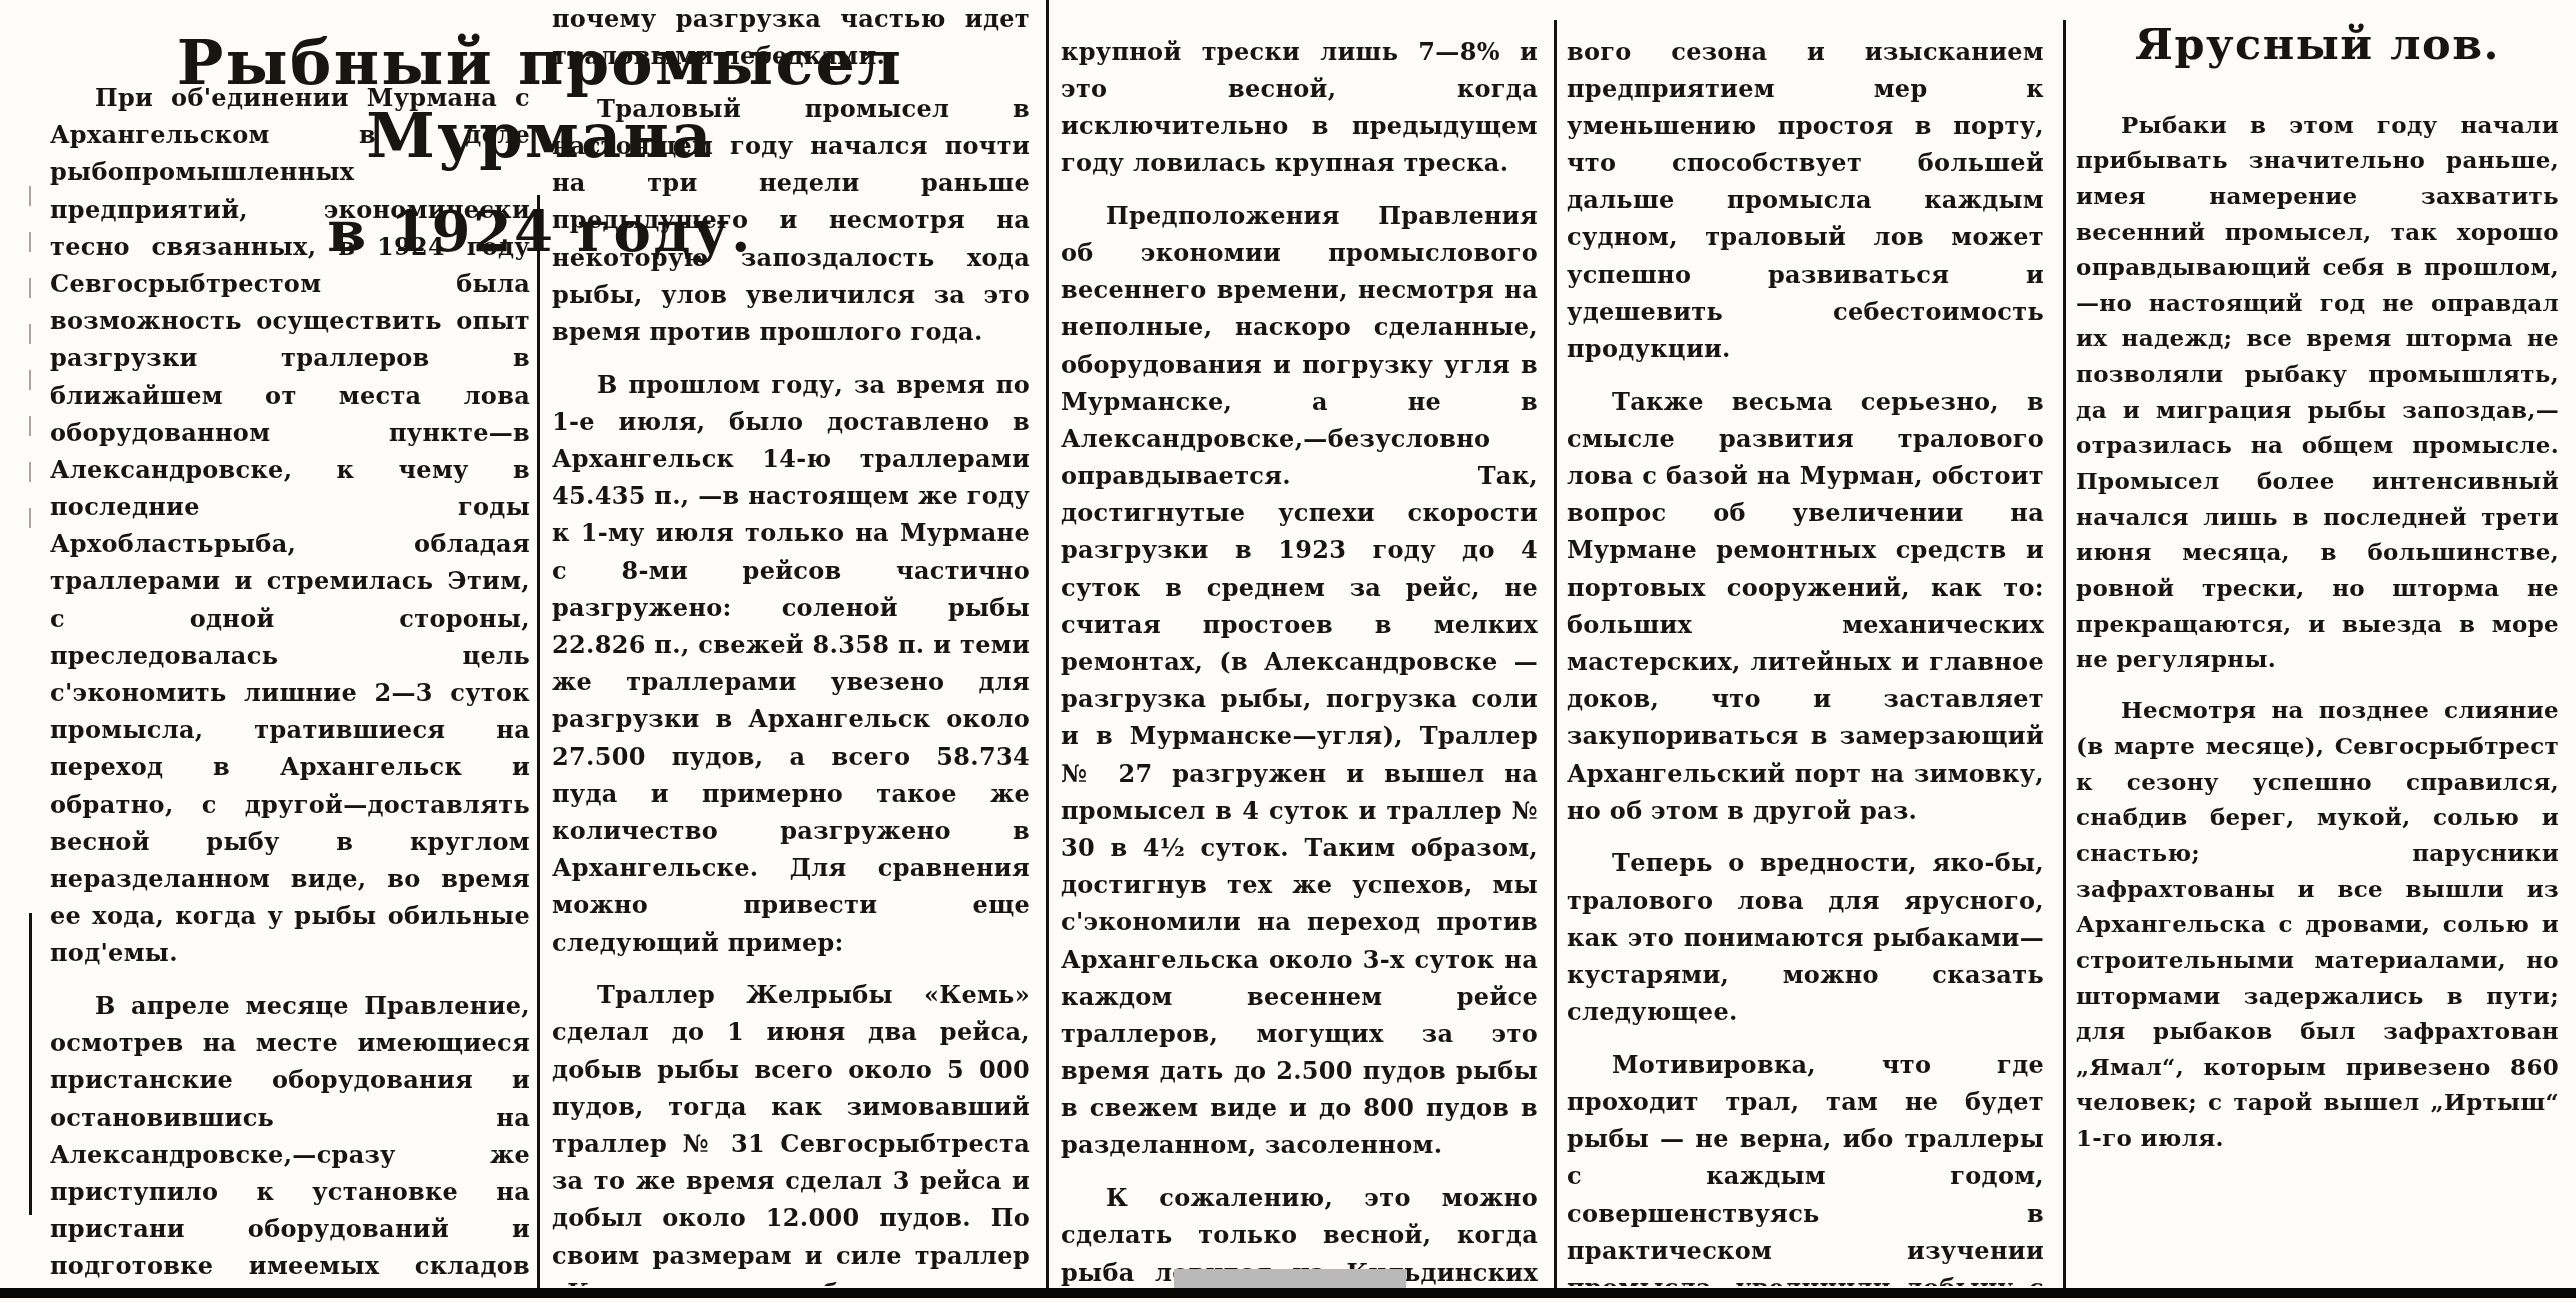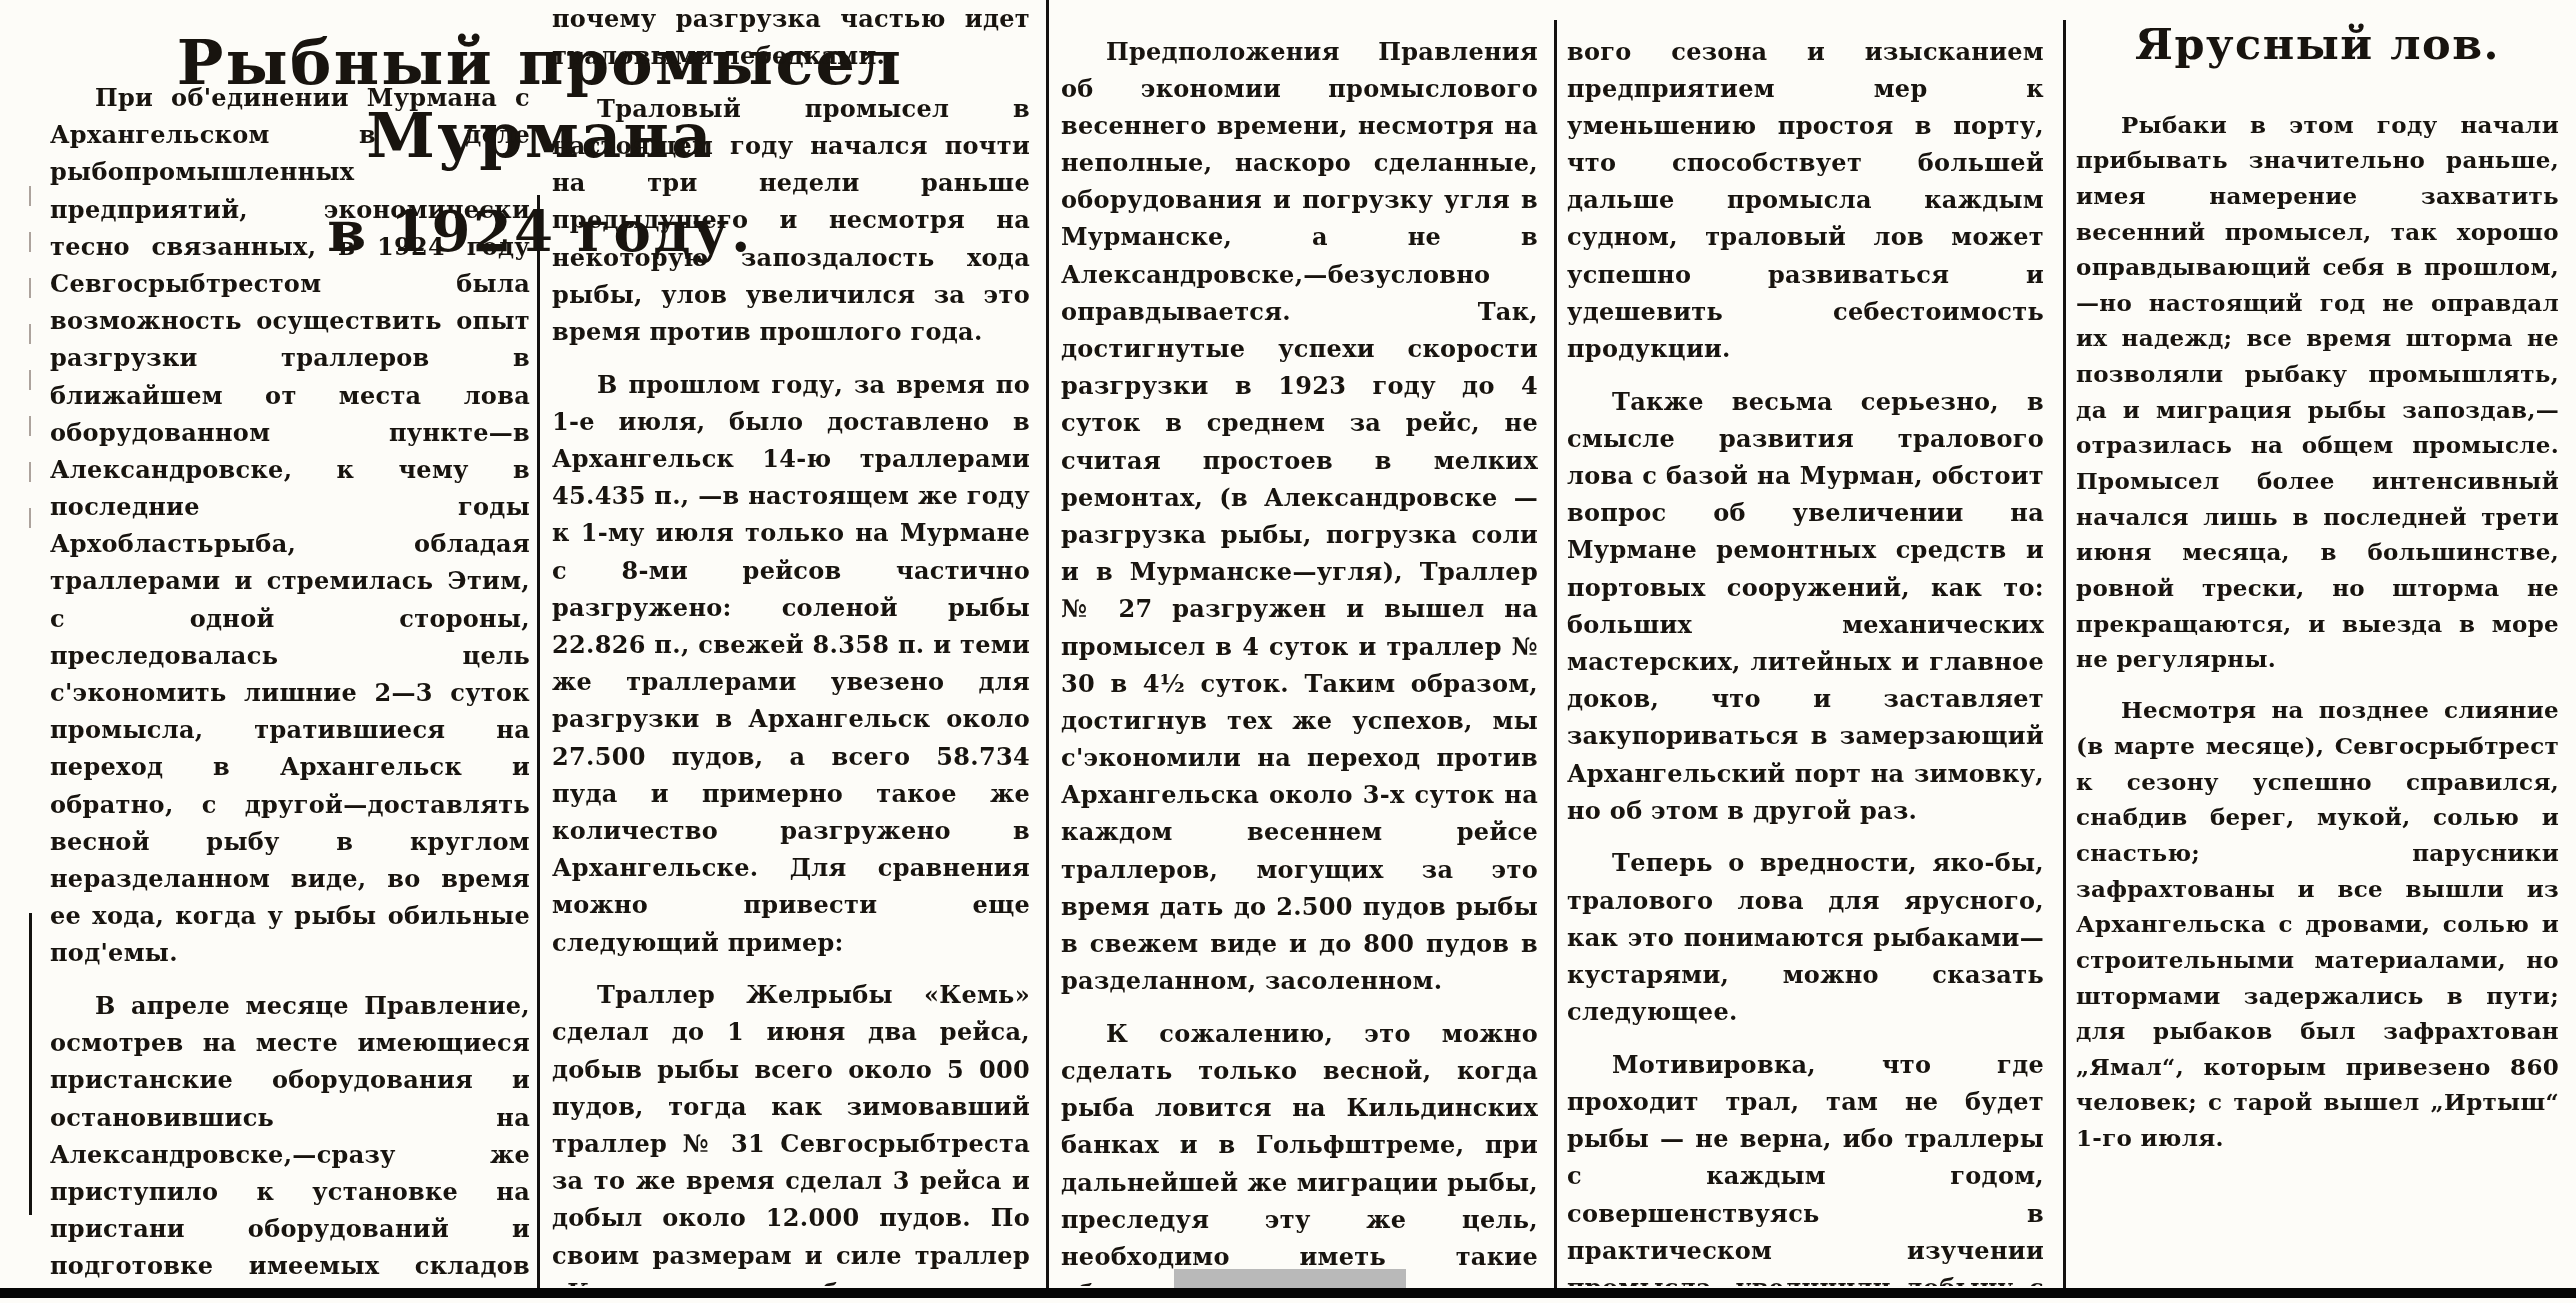--- a/index.html
+++ b/index.html
@@ -88,20 +88,21 @@
 
   <div class="col" id="c2">
     <p class="no-indent">почему разгрузка частью идет траловыми лебедками.</p>
     <p class="indent">Траловый промысел в настоящем году начался почти на три недели раньше предыдущего и несмотря на некоторую запоздалость хода рыбы, улов увеличился за это время против прошлого года.</p>
     <p class="indent">В прошлом году, за время по 1-е июля, было доставлено в Архангельск 14-ю траллерами 45.435 п., —в настоящем же году к 1-му июля только на Мурмане с 8-ми рейсов частично разгружено: соленой рыбы 22.826 п., свежей 8.358 п. и теми же траллерами увезено для разгрузки в Архангельск около 27.500 пудов, а всего 58.734 пуда и примерно такое же количество разгружено в Архангельске. Для сравнения можно привести еще следующий пример:</p>
     <p class="indent">Траллер Желрыбы «Кемь» сделал до 1 июня два рейса, добыв рыбы всего около 5 000 пудов, тогда как зимовавший траллер № 31 Севгосрыбтреста за то же время сделал 3 рейса и добыл около 12.000 пудов. По своим размерам и силе траллер «Кемь» не может быть выгодно эксплоатируем на траловом лове.</p>
 
   </div>
 
   <div class="col" id="c3">
+    <p class="no-indent">крупной трески лишь 7—8% и это весной, когда исключительно в предыдущем году ловилась крупная треска.</p>
     <p class="indent">Предположения Правления об экономии промыслового весеннего времени, несмотря на неполные, наскоро сделанные, оборудования и погрузку угля в Мурманске, а не в Александровске,—безусловно оправдывается. Так, достигнутые успехи скорости разгрузки в 1923 году до 4 суток в среднем за рейс, не считая простоев в мелких ремонтах, (в Александровске — разгрузка рыбы, погрузка соли и в Мурманске—угля), Траллер № 27 разгружен и вышел на промысел в 4 суток и траллер № 30 в 4½ суток. Таким образом, достигнув тех же успехов, мы с'экономили на переход против Архангельска около 3-х суток на каждом весеннем рейсе траллеров, могущих за это время дать до 2.500 пудов рыбы в свежем виде и до 800 пудов в разделанном, засоленном.</p>
     <p class="indent">К сожалению, это можно сделать только весной, когда рыба ловится на Кильдинских банках и в Гольфштреме, при дальнейшей же миграции рыбы, преследуя эту же цель, необходимо иметь такие оборудования дальше на восток: в Териберке, Порчнихе и Иоканьге, что дало бы возможность удлинить время разгрузки на Мурман и продлить навигацию</p>
 
   </div>
 
   <div class="col" id="c4">
     <p class="no-indent">вого сезона и изысканием предприятием мер к уменьшению простоя в порту, что способствует большей дальше промысла каждым судном, траловый лов может успешно развиваться и удешевить себестоимость продукции.</p>
     <p class="indent">Также весьма серьезно, в смысле развития тралового лова с базой на Мурман, обстоит вопрос об увеличении на Мурмане ремонтных средств и портовых сооружений, как то: больших механических мастерских, литейных и главное доков, что и заставляет закупориваться в замерзающий Архангельский порт на зимовку, но об этом в другой раз.</p>
     <p class="indent">Теперь о вредности, яко-бы, тралового лова для ярусного, как это понимаются рыбаками—кустарями, можно сказать следующее.</p>
     <p class="indent">Мотивировка, что где проходит трал, там не будет рыбы — не верна, ибо траллеры с каждым годом, совершенствуясь в практическом изучении промысла, увеличили добычу с 54.000 пудов в 1921 году до 283.000 пудов в 1923-м году, промышляя в одном и том же месте. Что же касается того, что тралят по ярусам, то наши траллеры не ловят так близко от берегов летом, а зимой в берегу промышляют только английские траллеры, стремясь за промыслом камбалы, как более ценного (сорта в Англии, доставляемого во льду.</p>

